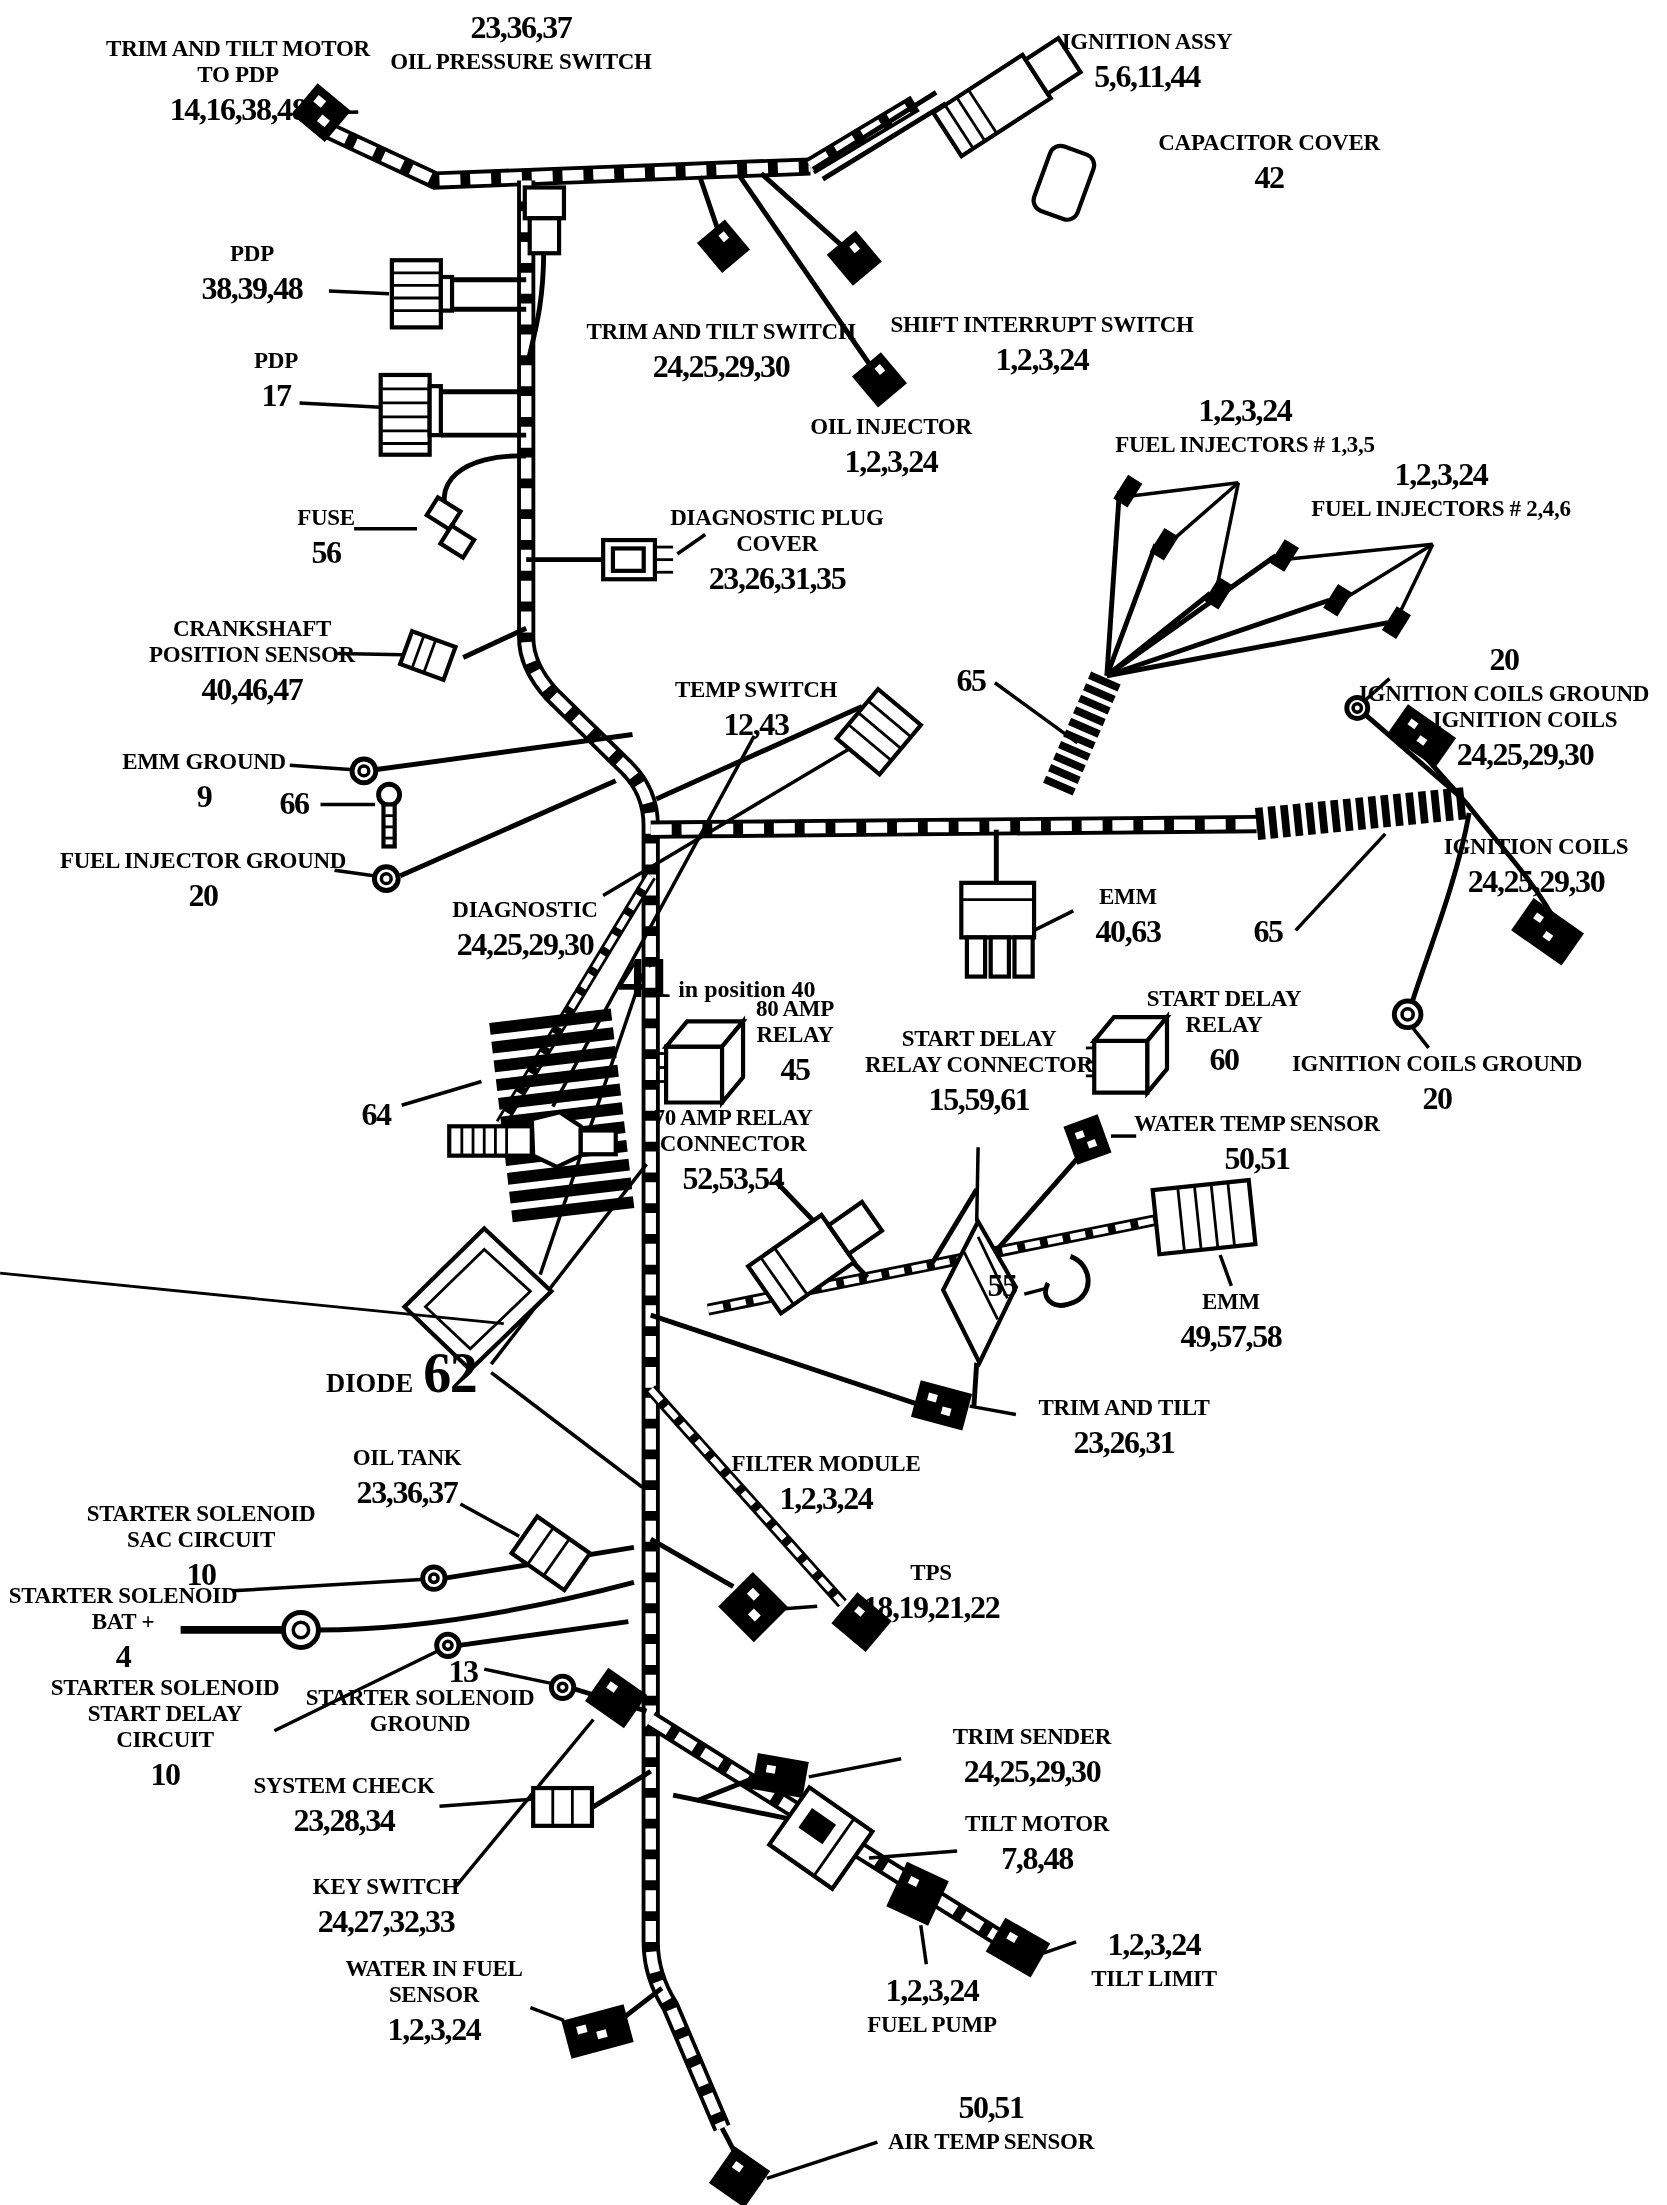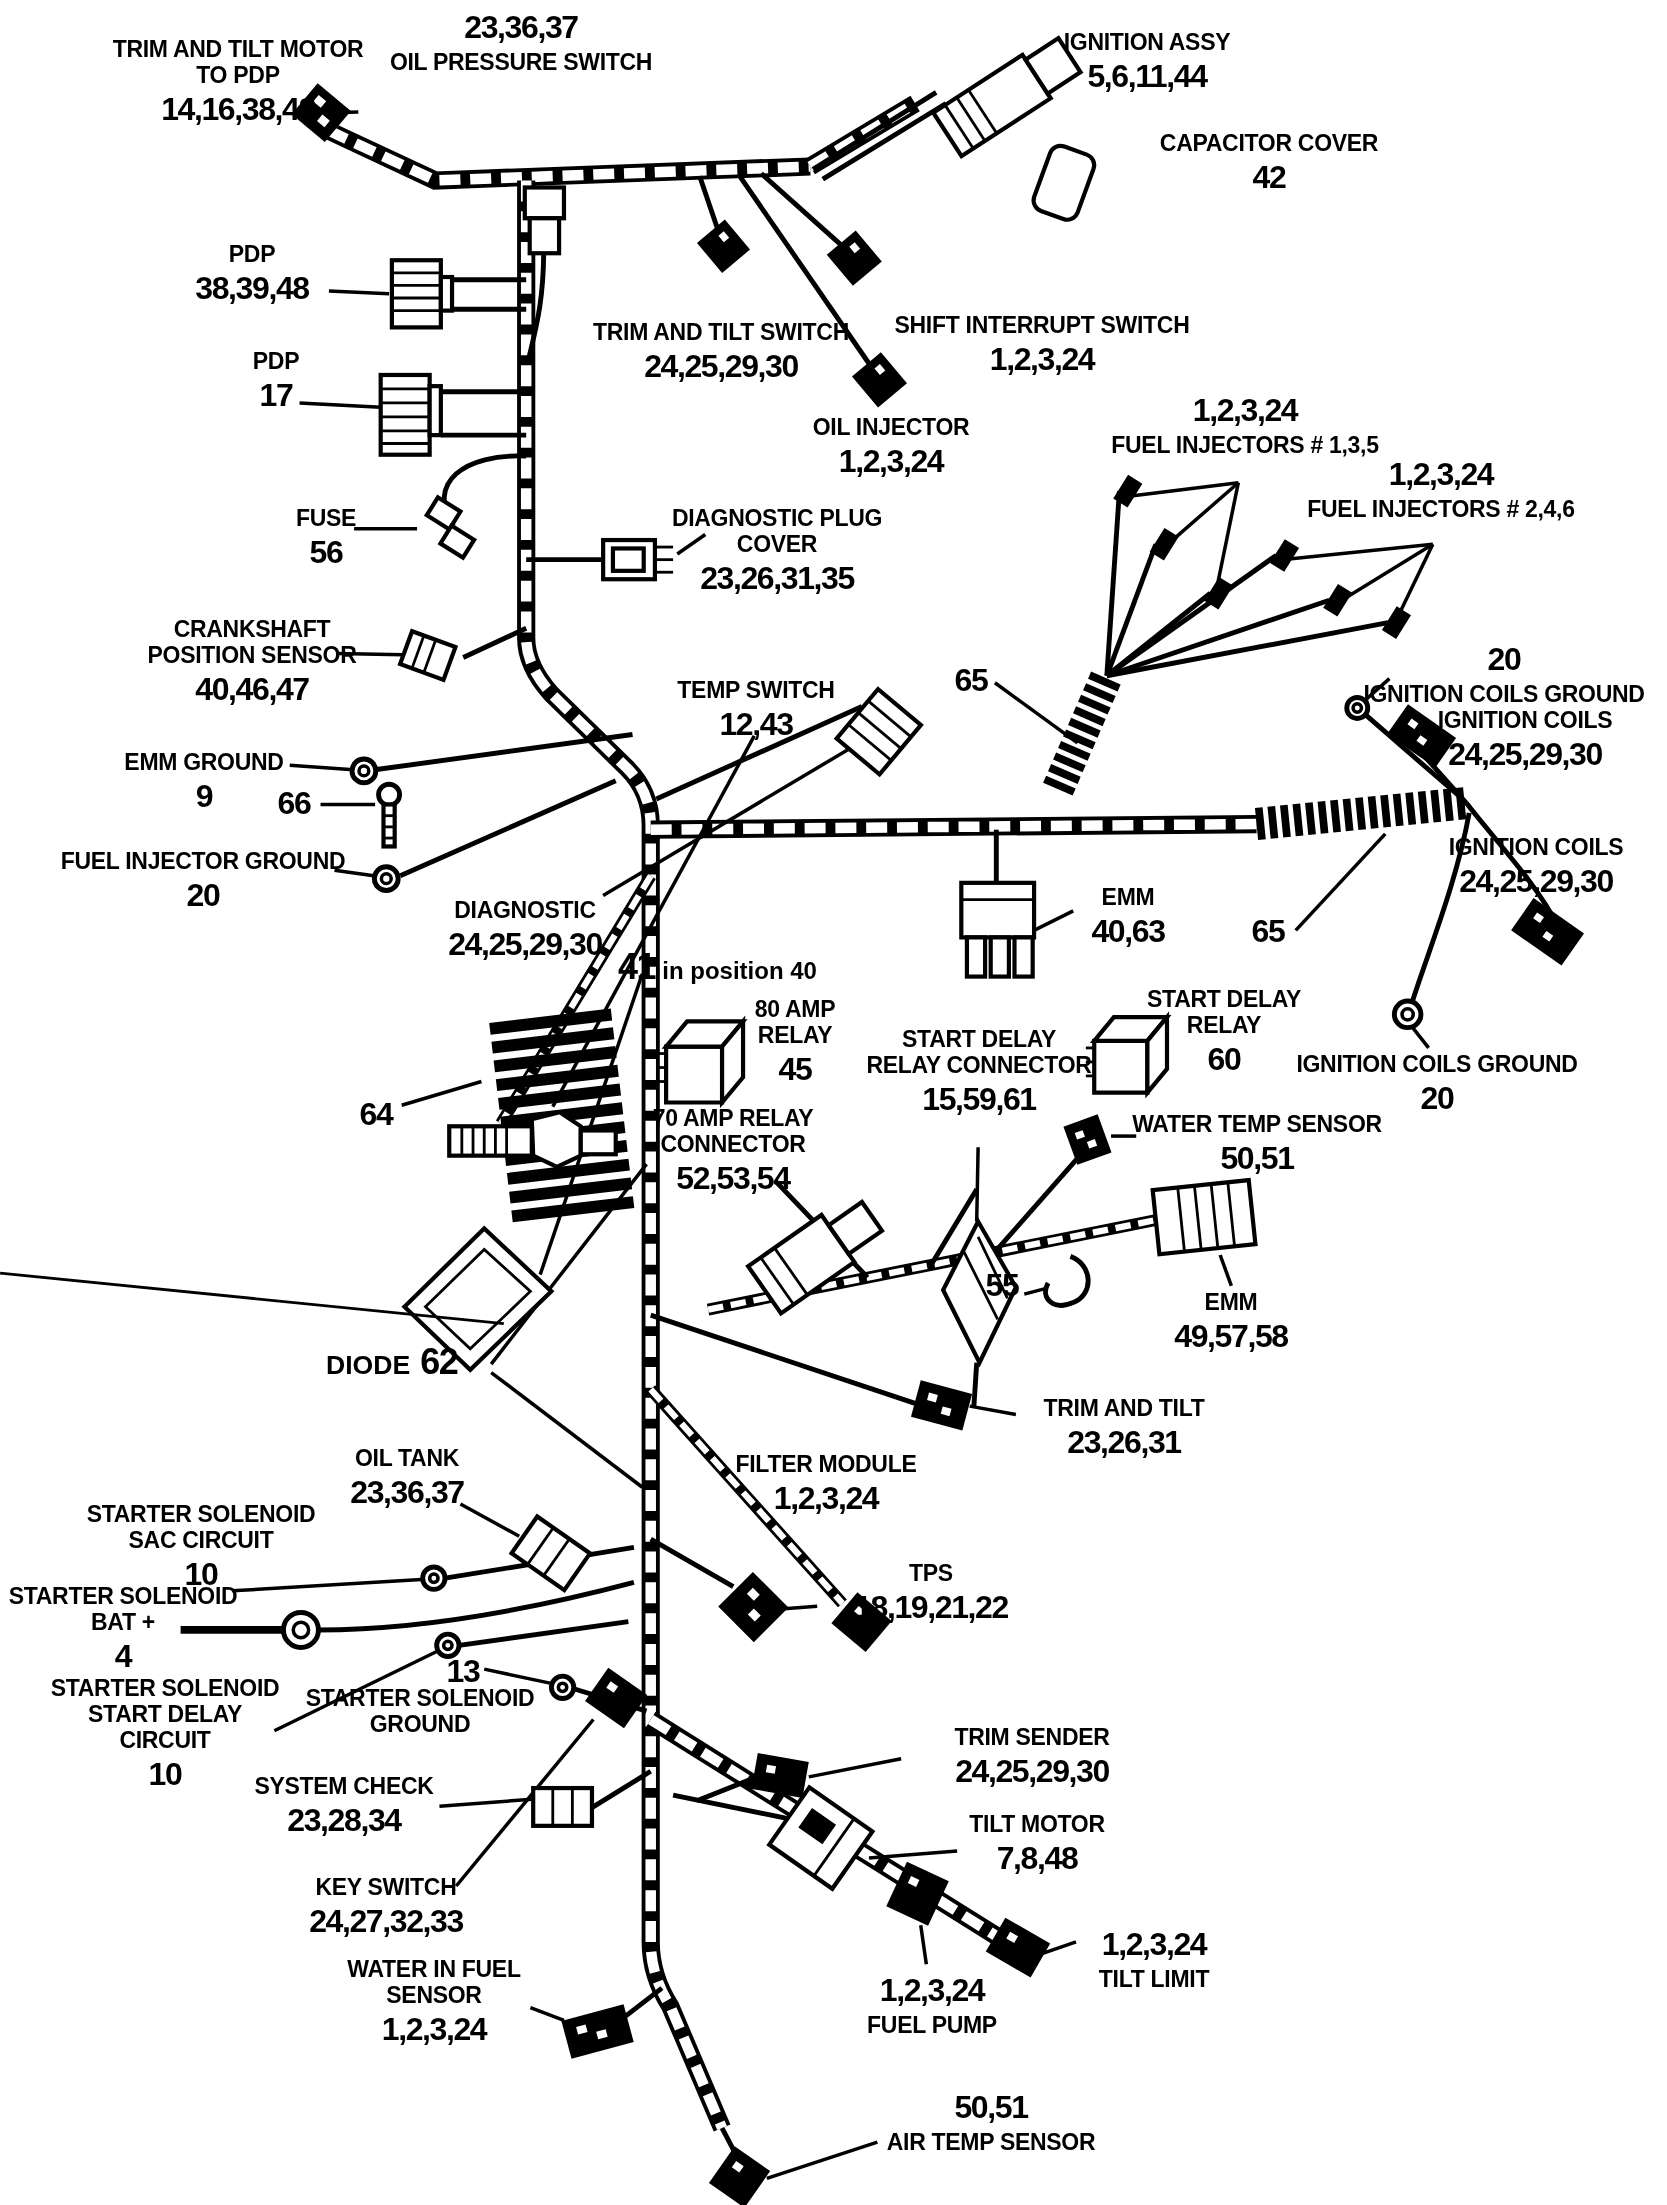--- a/index.html
+++ b/index.html
@@ -1,17 +1,17 @@
 <!DOCTYPE html>
 <html style="font-size:11.2px"><head>
 <meta charset="utf-8">
 <style>
   html,body{margin:0;padding:0;background:#fff;}
   .stage{position:relative;width:1668px;height:2205px;background:#fff;overflow:hidden;
-         font-family:Liberation Sans, sans-serif;color:#000;}
+         font-family:Liberation Serif, serif;color:#000;}
   svg{position:absolute;left:0;top:0;}
   
   .lo{fill:none;stroke:#000;stroke-width:26;stroke-linecap:butt;}
   .li{fill:none;stroke:#fff;stroke-width:15;stroke-dasharray:30 14;}
   .lt{fill:none;stroke:#000;stroke-width:17;}
   .lti{fill:none;stroke:#fff;stroke-width:9;stroke-dasharray:22 11;}
   .corr{fill:none;stroke:#000;stroke-width:46;stroke-dasharray:11 7;}
   .corrfat{fill:none;stroke:#000;stroke-width:175;stroke-dasharray:17 10;}
   .wire{fill:none;stroke:#000;stroke-width:7;}
   .lead{fill:none;stroke:#000;stroke-width:5;}
@@ -20,21 +20,21 @@
   .pin{stroke:#000;stroke-width:4;fill:none;}
   .blob{fill:#000;}
   .slit{fill:#fff;}
   .ringc{fill:#fff;stroke:#000;stroke-width:7;}
   .ringi{fill:#fff;stroke:#000;stroke-width:5;}
   
   .lbl{position:absolute;text-align:center;transform:translateX(-50%);white-space:nowrap;}
   .lbl.left{transform:none;text-align:left;}
   .row-name{font-size:23px;font-weight:bold;line-height:26px;letter-spacing:-0.3px;}
   .row-num{font-size:32px;font-weight:bold;line-height:43px;letter-spacing:-1.4px;}
-  .in-num{font-size:36px;font-weight:bold;letter-spacing:-1.4px;vertical-align:baseline;}
+  .in-num{font-size:56px;font-weight:bold;letter-spacing:-1.4px;vertical-align:baseline;}
   .in-name{font-size:24px;font-weight:bold;margin-left:7px;vertical-align:baseline;}
   .in-name-big{font-size:26.6px;font-weight:bold;margin-right:10px;vertical-align:baseline;}
 </style>
 </head>
 <body>
 
 <div class="stage">
 
   <svg width="1668" height="2205" viewBox="0 0 2384 3152">
 

